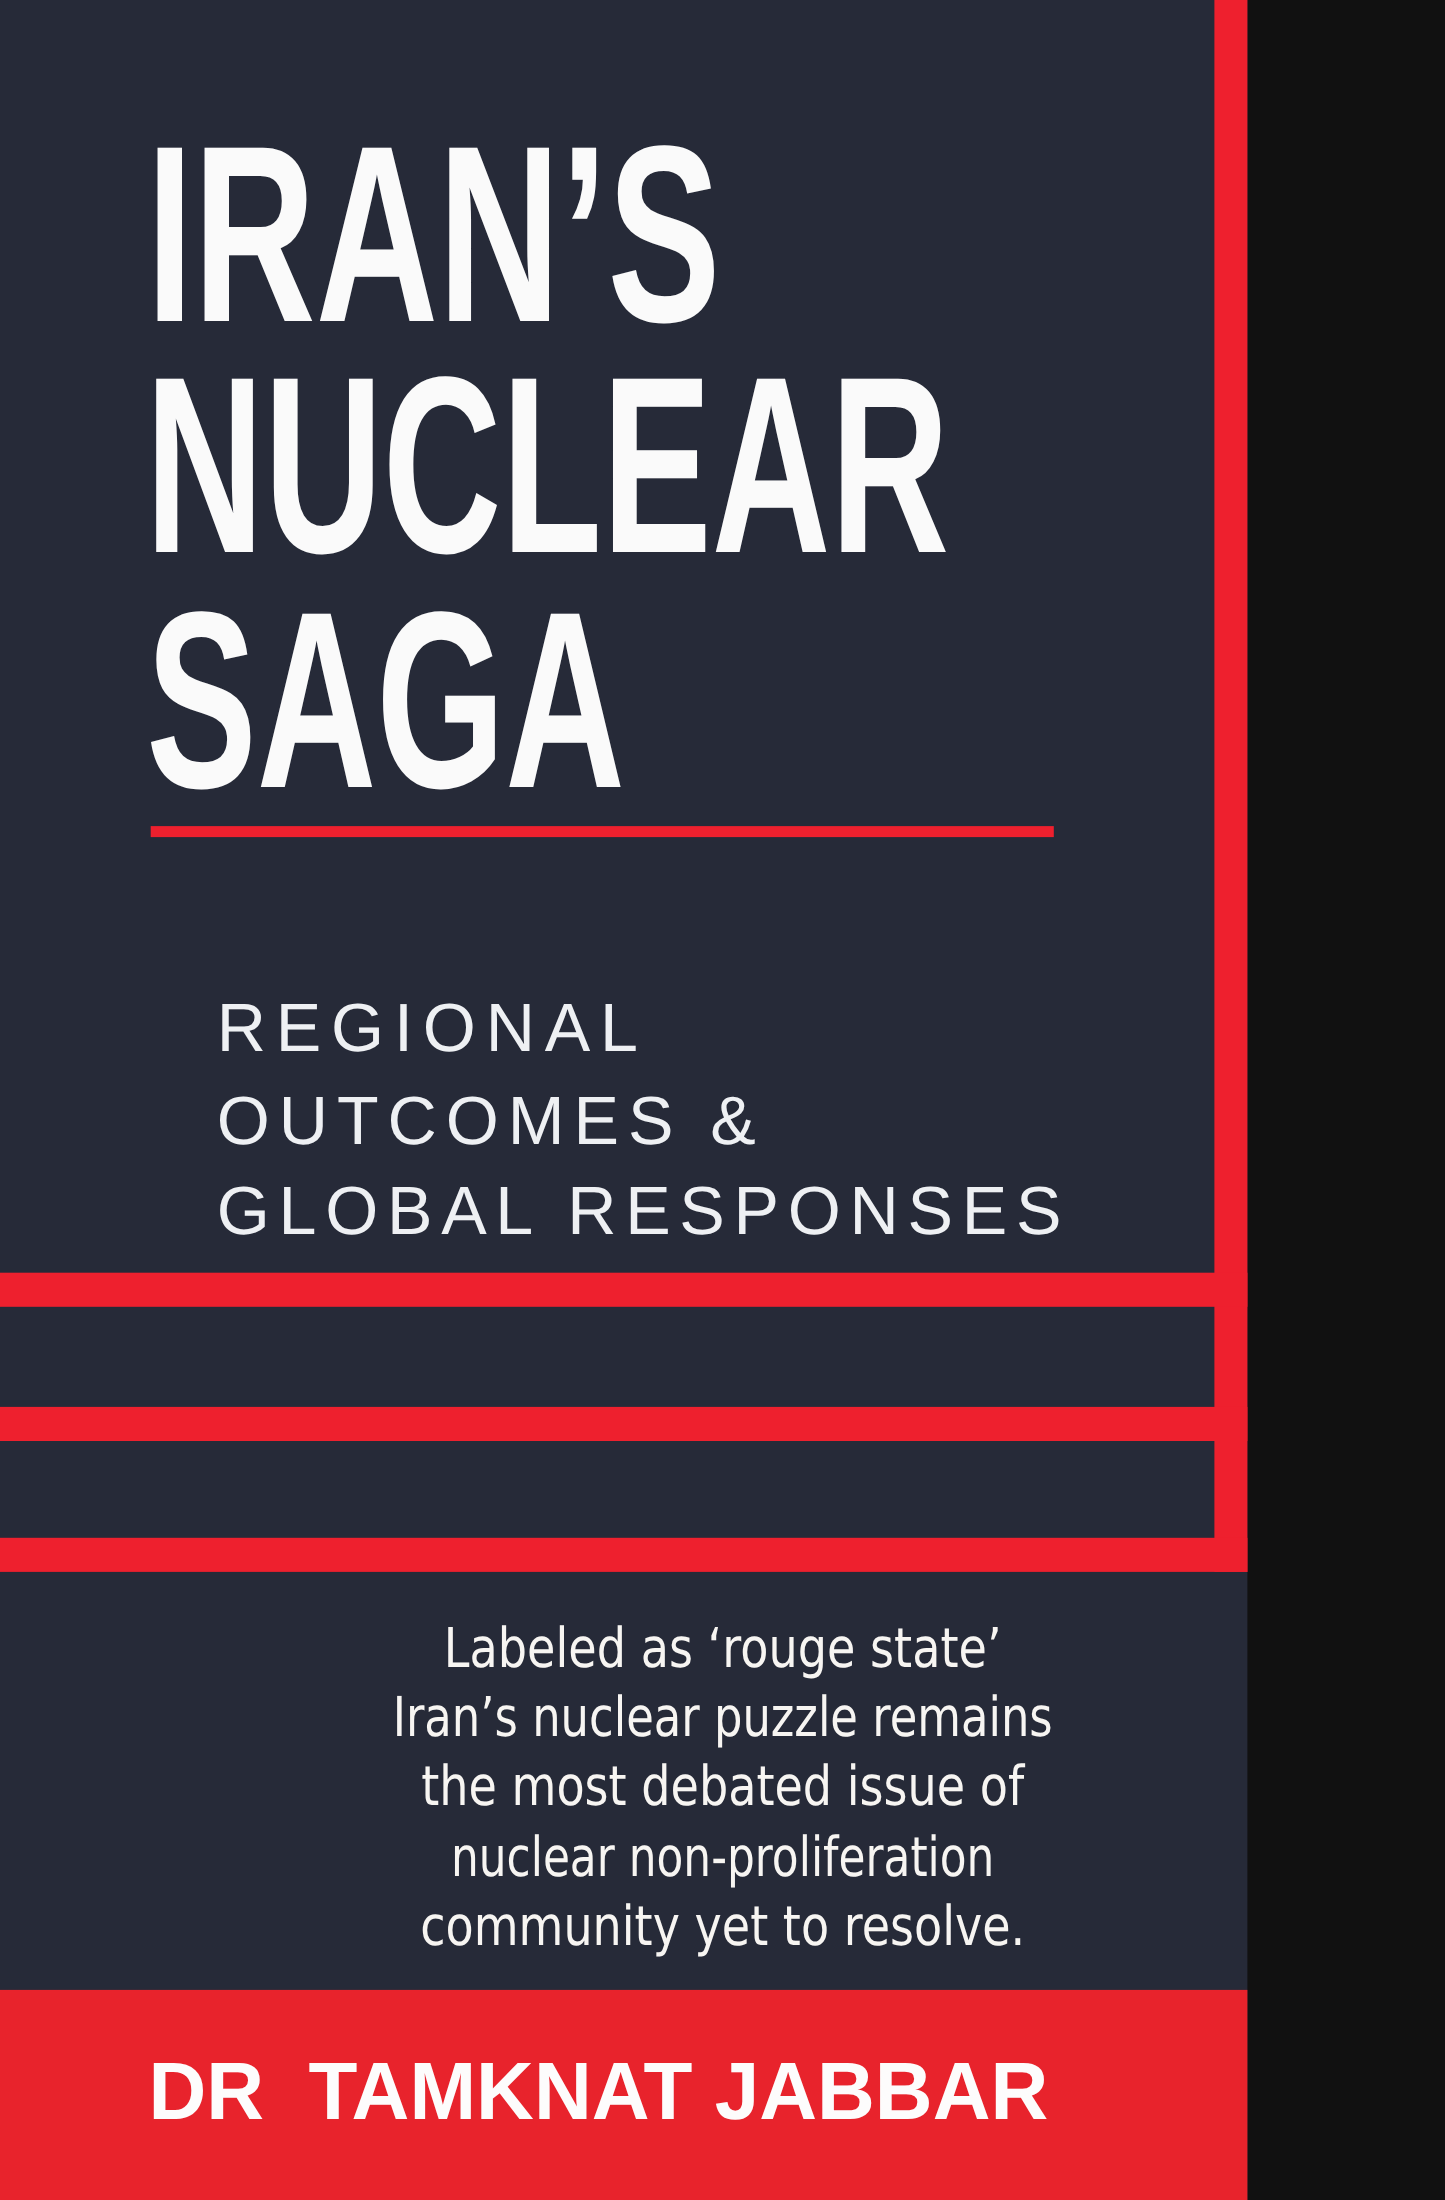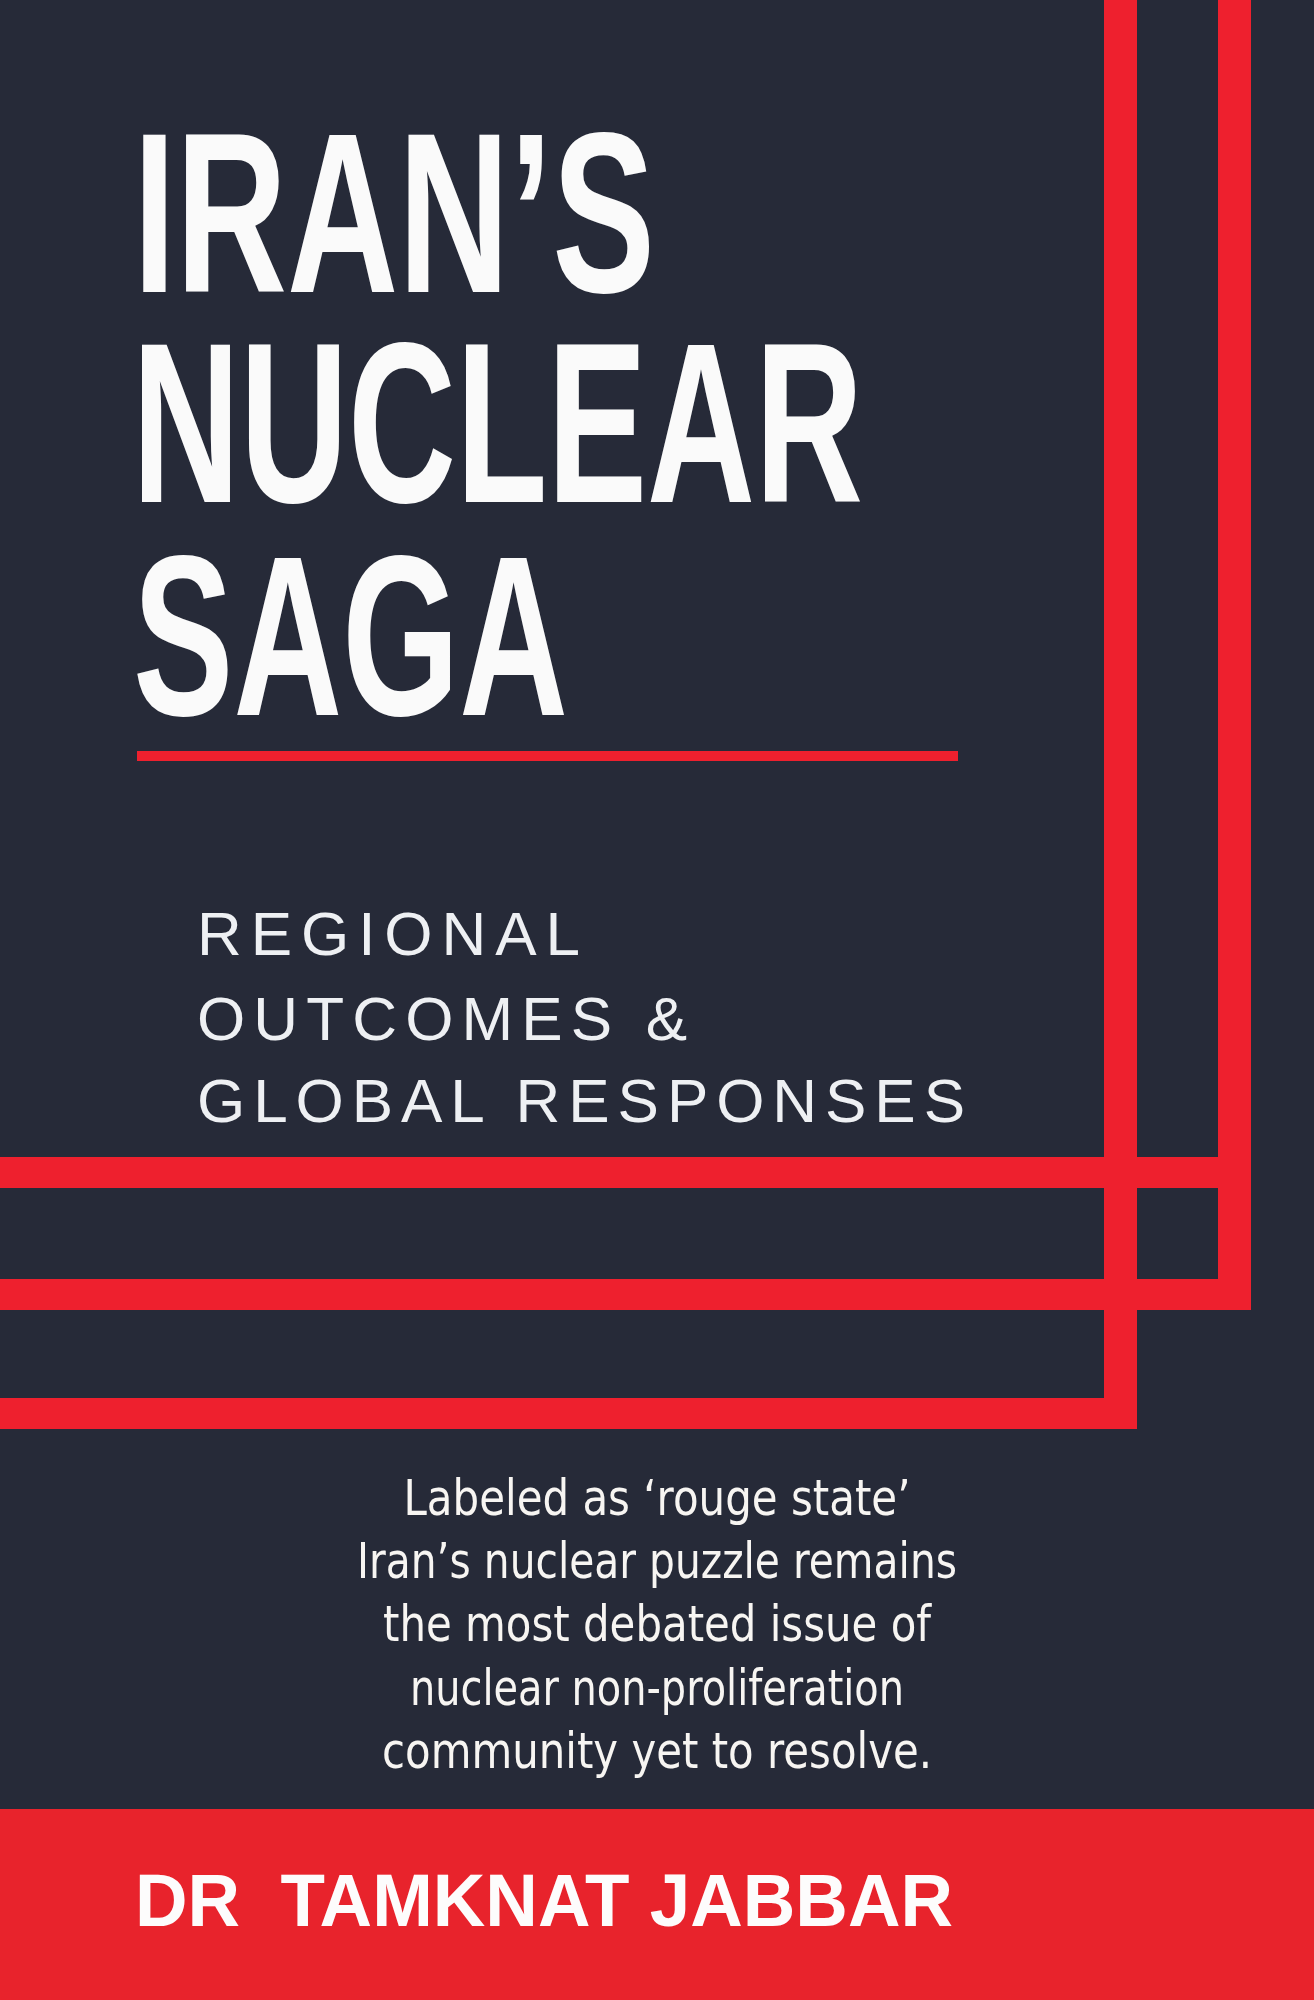--- a/index.html
+++ b/index.html
@@ -1,19 +1,19 @@
 <!DOCTYPE html>
 <html style="--background: #262a38; --accent_red: #ee202e; --band_red: #e8232c; --title_white: #fafafa; --subtitle_white: #eef0f3; --tagline_white: #f7f5f2; --author_white: #fdfcfc;"><head>
 <meta charset="utf-8">
 <style>
   html, body { margin: 0; padding: 0; background: #111; }
 
   .cover {
     position: relative;
-    width: 1314px;
+    width: 1134px;
     height: 2000px;
     background: var(--background, #262a38);
     overflow: hidden;
     text-align: right;
   }
 
   
   .accent { position: absolute; background: var(--accent_red, #ee202e); }
 
   .vbar-inner { left: 1104px; top: 0; width: 33px; height: 1429px; }

